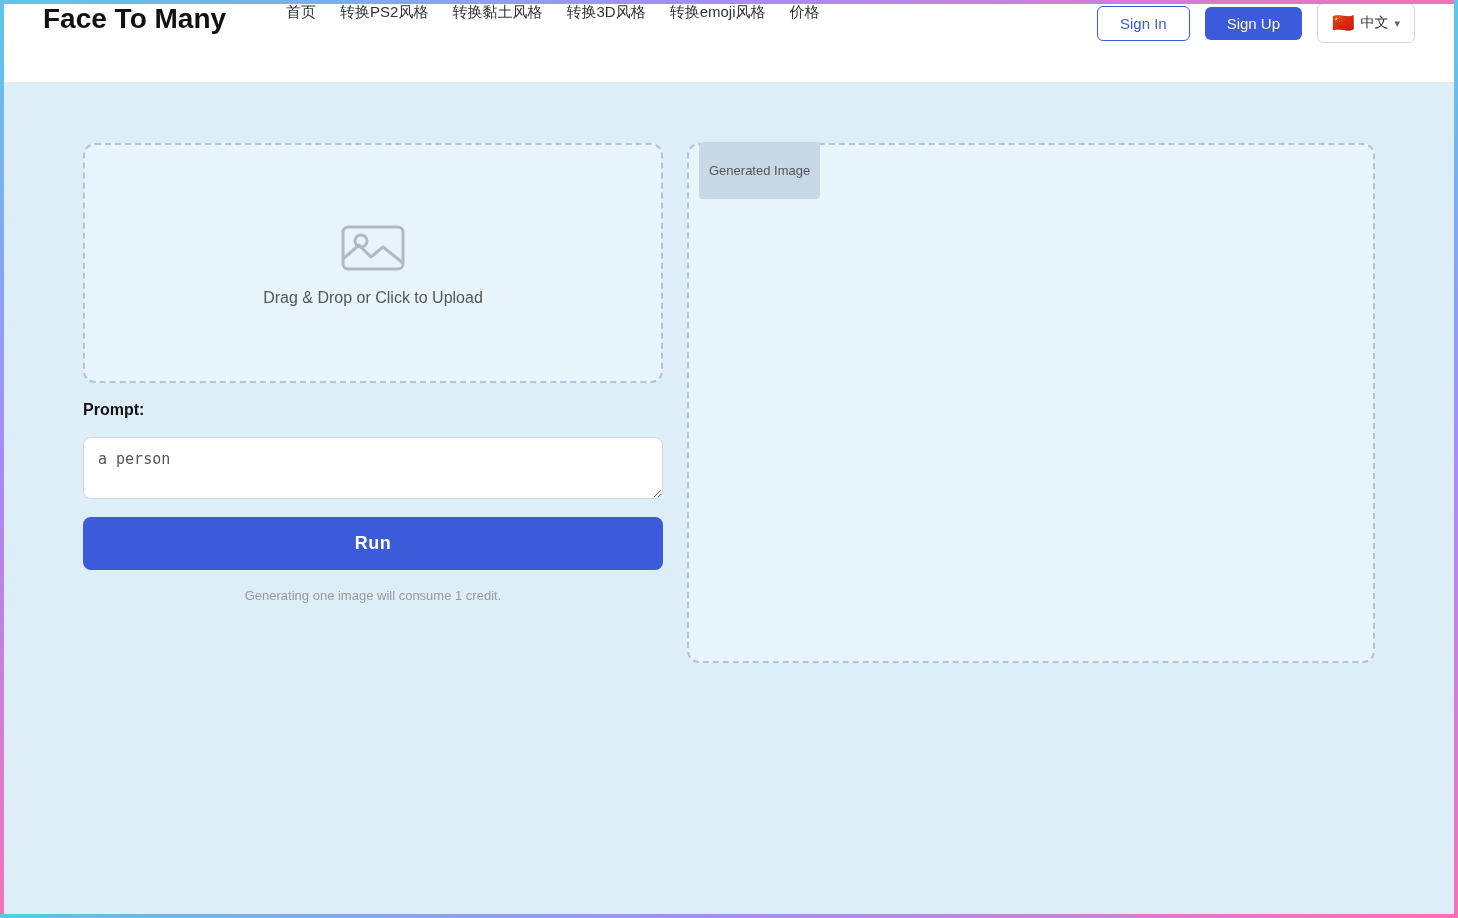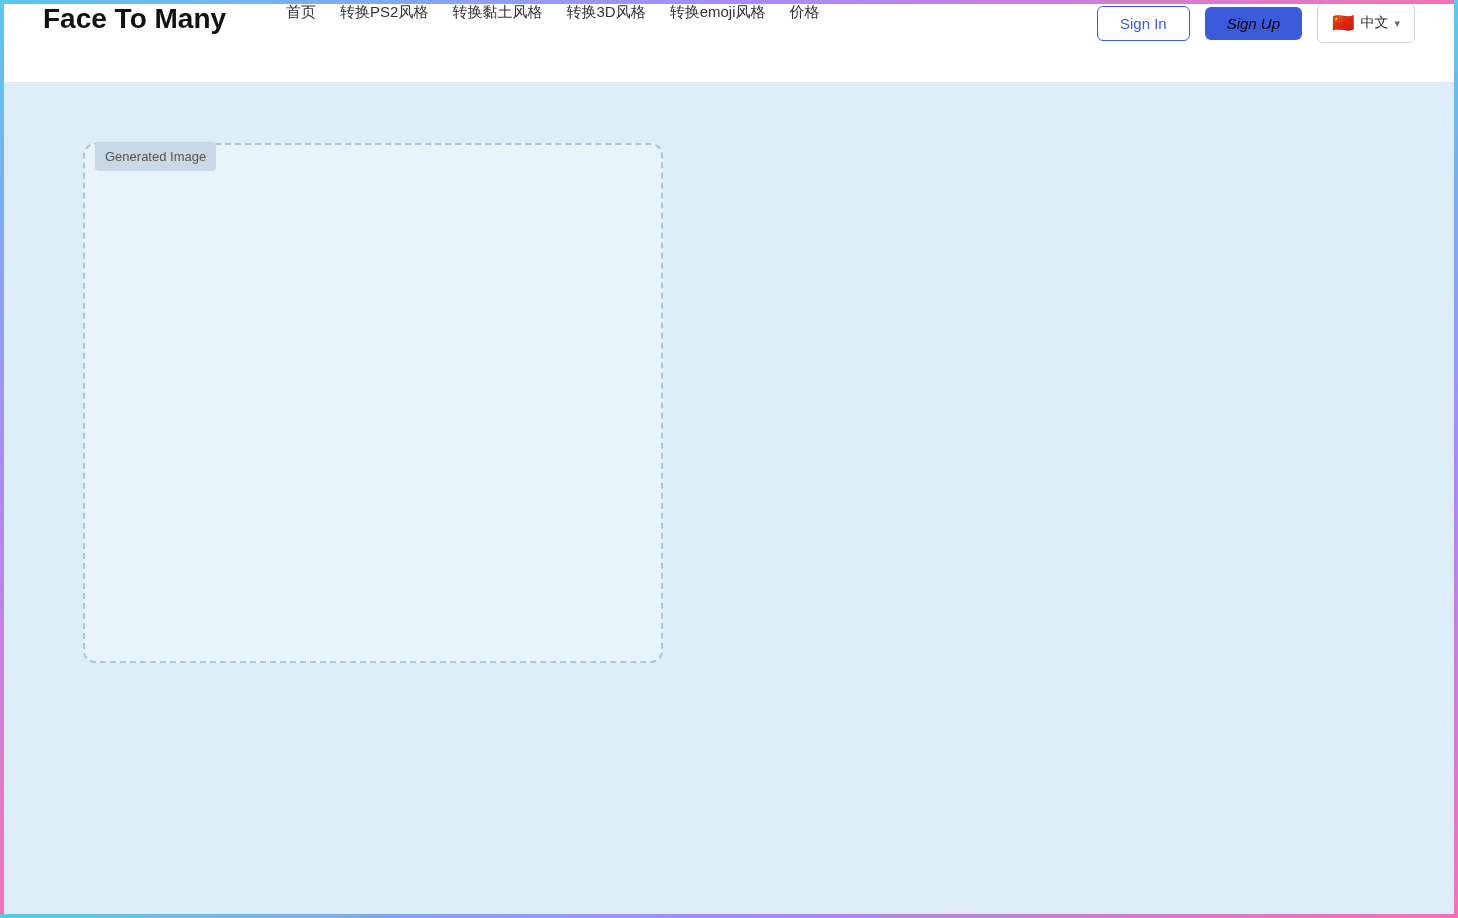--- a/index.html
+++ b/index.html
@@ -86,24 +86,23 @@
       background: #fff;
       color: #3b5bdb;
       font-size: 15px;
       cursor: pointer;
     }
     .btn-signup {
       padding: 8px 22px;
       border: none;
       border-radius: 6px;
       background: #3b5bdb;
-      color: #000000;
-      font-size: 15px;
-      cursor: pointer;
-      font-style: italic;
+      color: #fef9c3;
+      font-size: 15px;
+      cursor: pointer;
     }
     .lang-btn {
       padding: 8px 14px;
       border: 1.5px solid #d1d5db;
       border-radius: 6px;
       background: #fff;
       color: #333;
       font-size: 14px;
       cursor: pointer;
       display: flex;
@@ -205,21 +204,21 @@
       min-height: 520px;
       height: 100%;
     }
     .generated-label {
       position: absolute;
       top: -1px;
       left: 12px;
       background: #c8d8e4;
       color: #555;
       font-size: 13px;
-      padding: 7px 10px;
+      padding: 21px 10px;
       border-radius: 4px;
     }
   </style>
 </head>
 <body>
 
 <div class="left-border"></div>
 <div class="right-border"></div>
 
 <header>
@@ -239,20 +238,37 @@
       <span class="flag">🇨🇳</span>
       <span>中文</span>
       <span class="chevron">▾</span>
     </button>
   </div>
 </header>
 
 <main>
   <div class="content-grid">
 
+    <div class="left-panel">
+      <div class="upload-zone">
+
+        <svg class="upload-icon" viewBox="0 0 64 54" fill="none" xmlns="http://www.w3.org/2000/svg">
+          <rect x="2" y="8" width="60" height="42" rx="5" stroke="#b0b8c4" stroke-width="3" fill="none"></rect>
+          <circle cx="20" cy="22" r="6" stroke="#b0b8c4" stroke-width="3" fill="none"></circle>
+          <path d="M2 40 L18 26 L30 38 L42 28 L62 44" stroke="#b0b8c4" stroke-width="3" fill="none" stroke-linejoin="round"></path>
+        </svg>
+        <span class="upload-text">Drag &amp; Drop or Click to Upload</span>
+      </div>
+
+      <label class="prompt-label">Prompt:</label>
+      <textarea class="prompt-textarea" rows="2" style="">a person</textarea>
+
+      <button class="btn-run">Run</button>
+      <p class="credit-note">Generating one image will consume 1 credit.</p>
+    </div>
 
     <div class="right-panel">
       <span class="generated-label">Generated Image</span>
       <div class="generated-image-box"></div>
     </div>
 
   </div>
 </main>
 
 </body></html>

